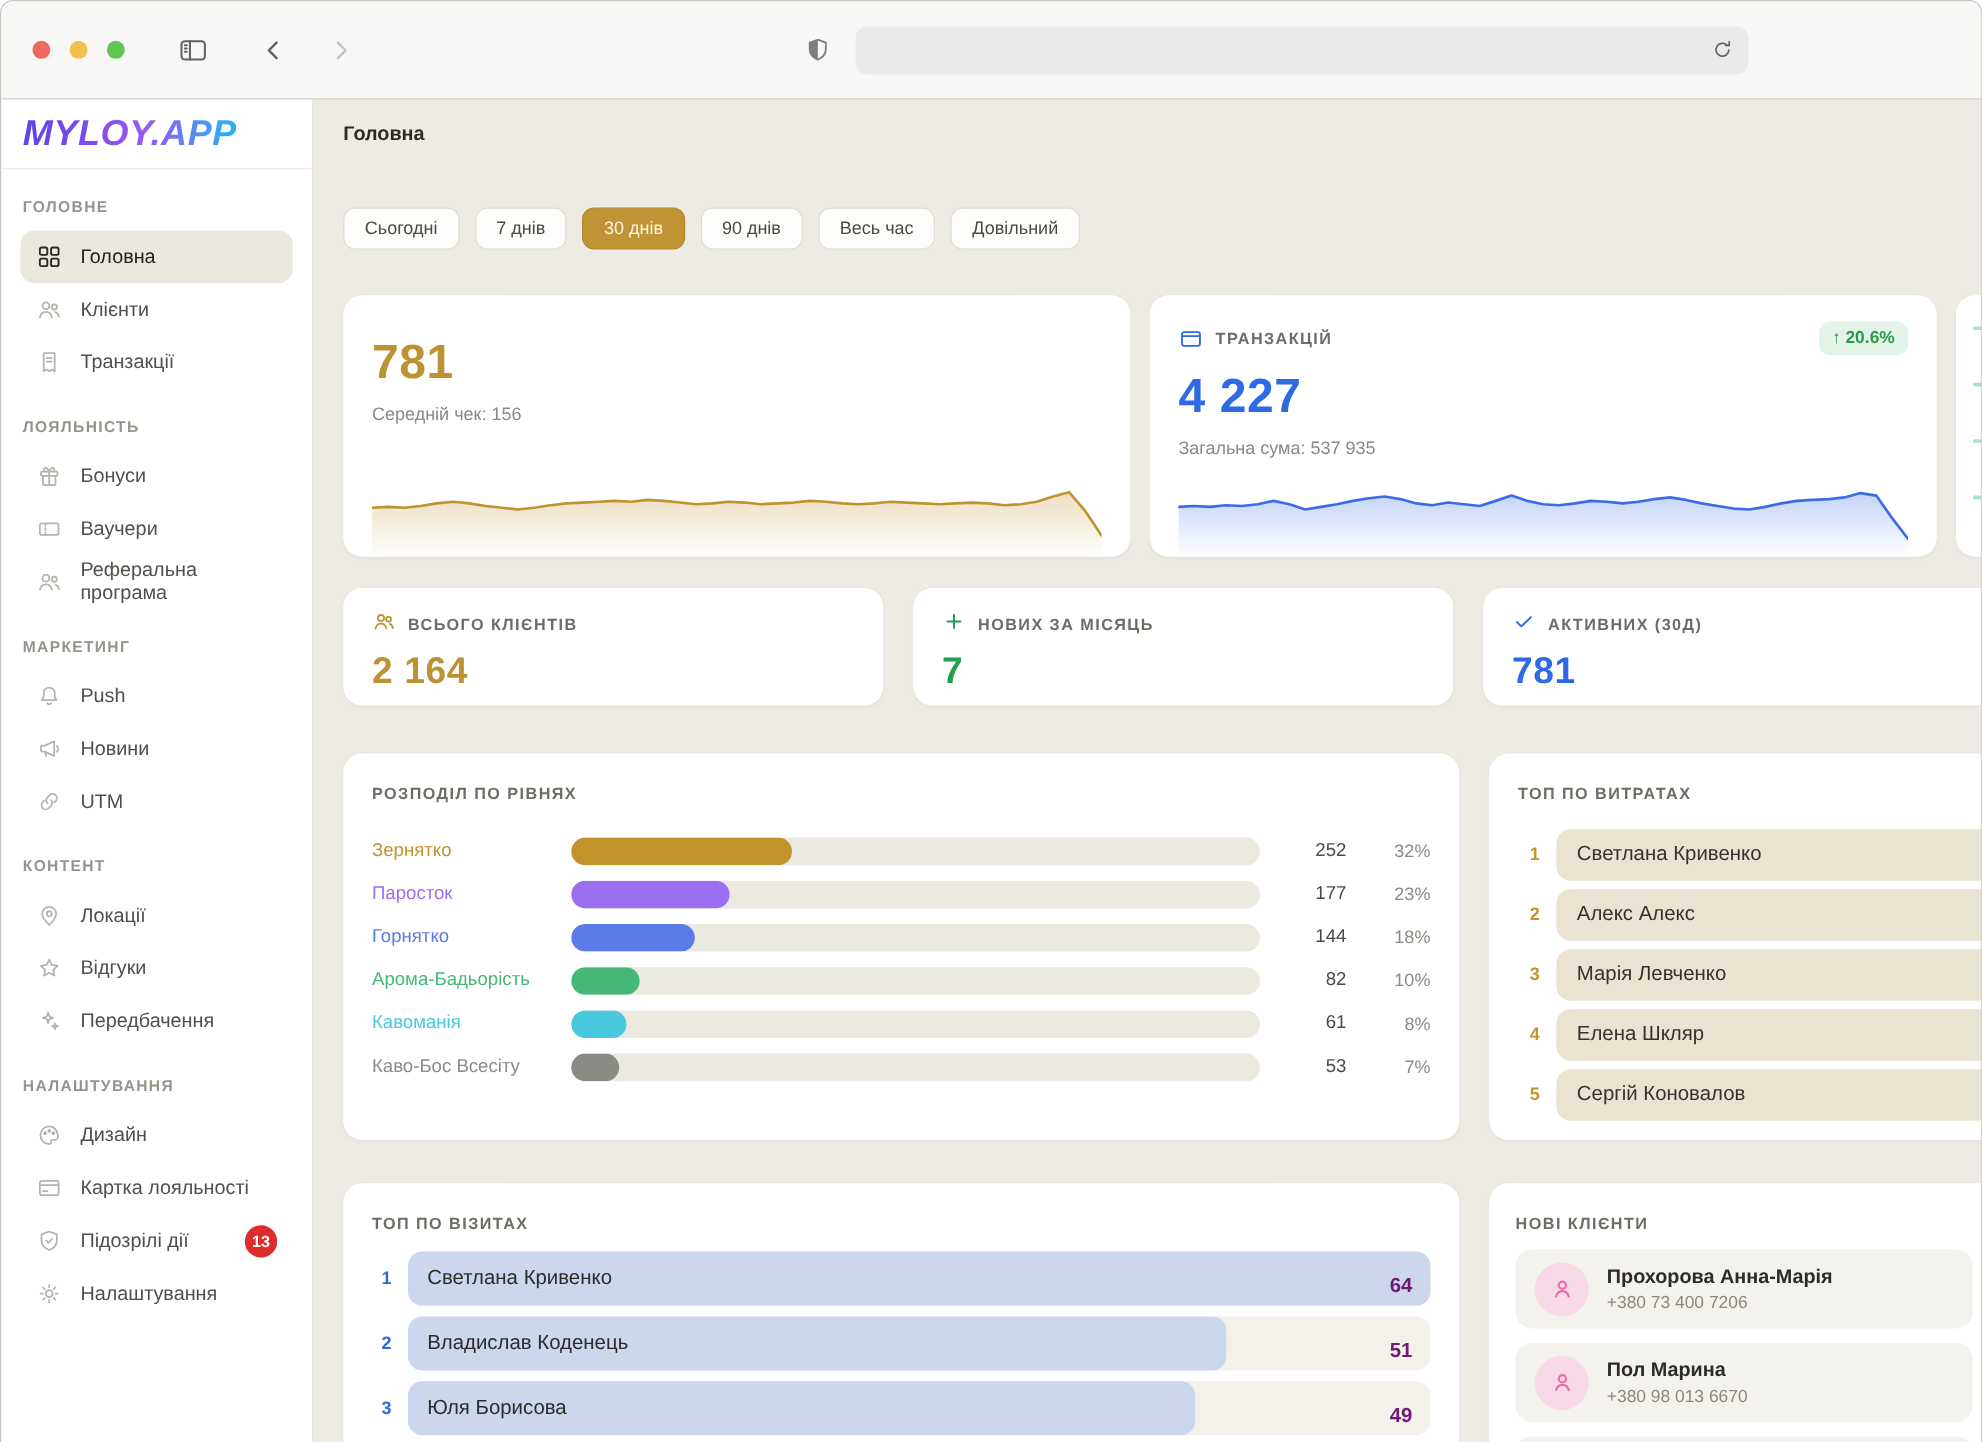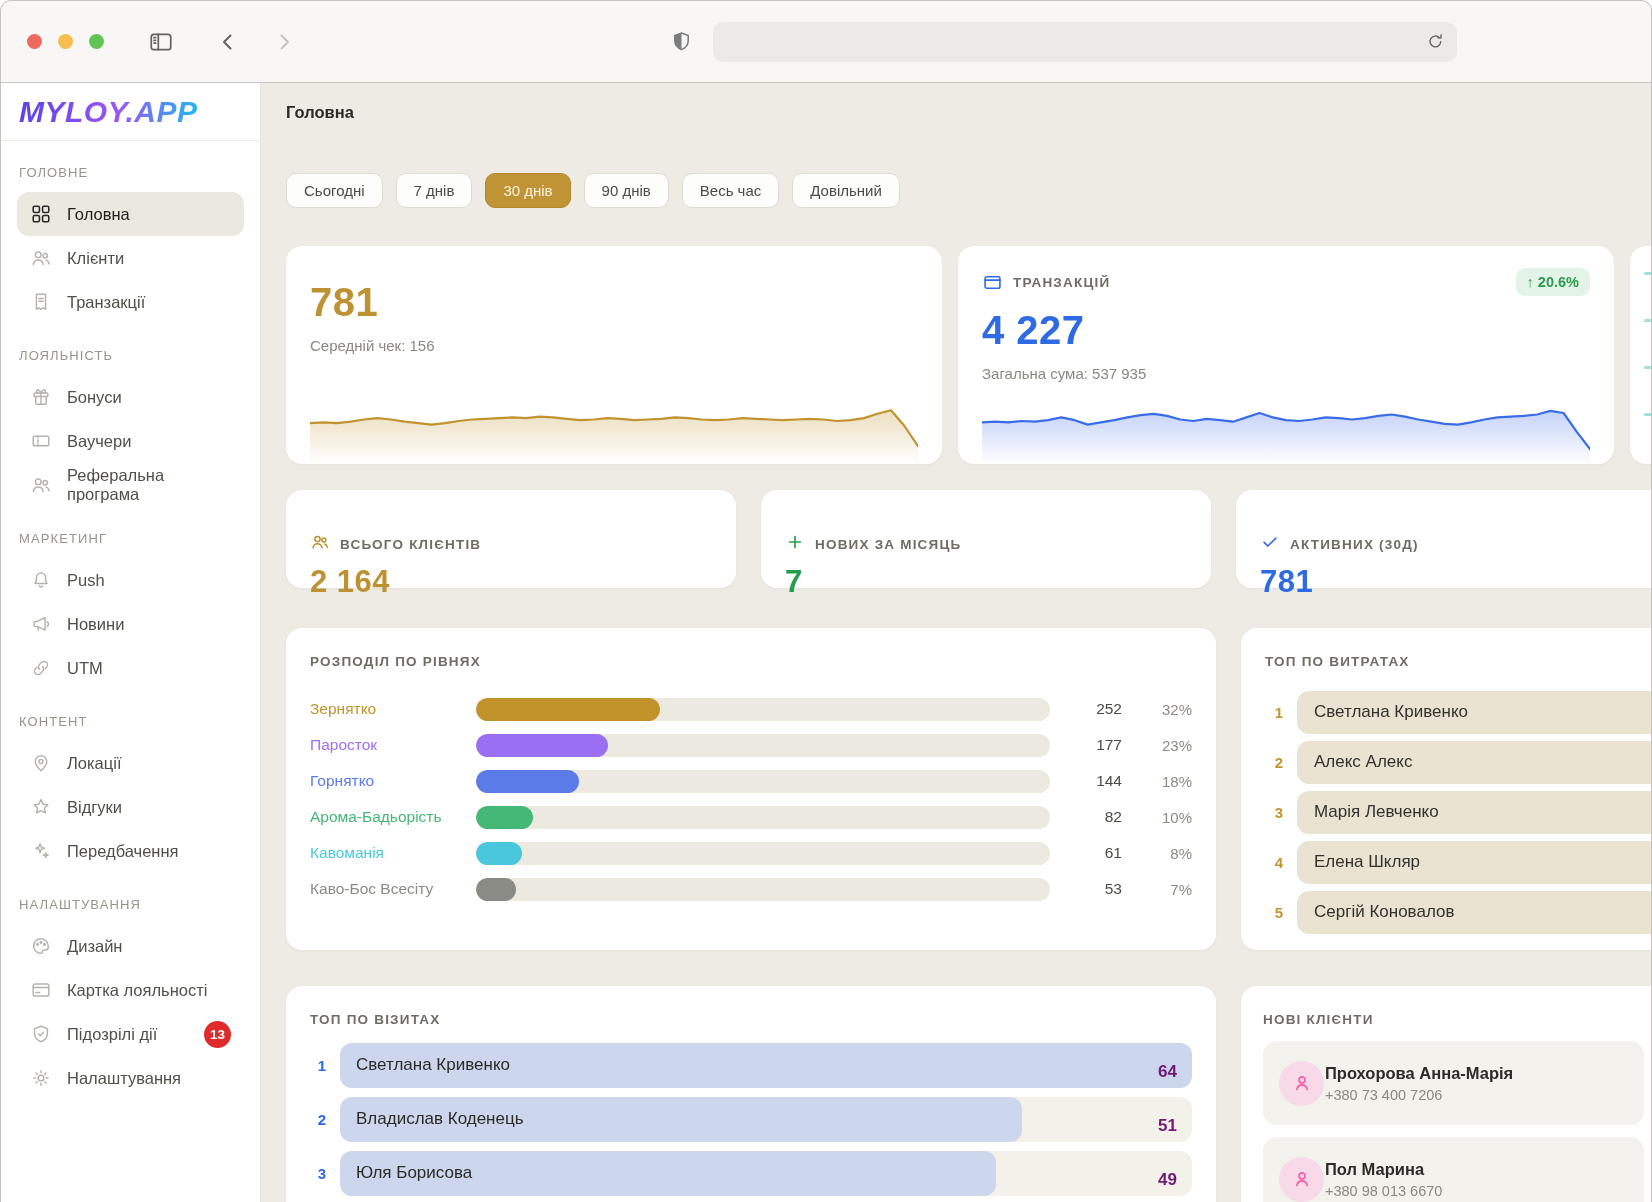--- a/index.html
+++ b/index.html
@@ -29,21 +29,21 @@
   
   .app { display:flex; height:1119px; }
   .sidebar { width:260px; background:#fff; border-right:1px solid #e5e3dc; flex:none;
     display:flex; flex-direction:column; }
   .logo-box { height:58px; display:flex; align-items:center; padding:0 18px;
     border-bottom:1px solid #eceae4; }
   .logo { font-size:30px; font-weight:bold; letter-spacing:.5px;
     background:linear-gradient(90deg,#5b43e8 0%,#9a55f2 55%,#23b6f2 100%);
     -webkit-background-clip:text; background-clip:text; color:transparent;font-style:italic; }
   .nav { padding:18px 16px; }
-  .nav-section-label { font-size:13px; font-weight:normal; letter-spacing:1.1px;
+  .nav-section-label { font-size:13px; font-weight:bold; letter-spacing:1.1px;
     color:#97948b; margin:24px 2px 12px; }
   .nav-section-label:first-child { margin-top:6px; }
   .nav-item { height:44px; display:flex; align-items:center; gap:15px; padding:0 13px;
     border-radius:12px; color:#514f49; font-size:16.5px; cursor:default; }
   .nav-item .nicon { color:#b5b3ab; display:flex; }
   .nav-item.active { background:#ebe8e0; color:#23221e; }
   .nav-item.active .nicon { color:#2a2925; }
   .nav-badge { margin-left:auto; min-width:27px; height:27px; border-radius:14px;
     background:#df2b2b; color:#fff; font-size:13.5px; font-weight:bold;
     display:flex; align-items:center; justify-content:center; padding:0 6px; }
@@ -77,21 +77,21 @@
   .spark { margin-top:auto; width:100%; height:78px; display:block; }
   .stat-card.partial { flex:1; min-width:0; padding:26px 0 0 14px; }
   .partial-dash { width:9px; height:3px; border-radius:2px; background:#7fd2c8;
     margin-bottom:44px; opacity:.7; }
 
   
   .mini-row { display:flex; gap:25px; margin-bottom:40px; }
   .mini-card { height:98px; padding:18px 24px; flex:none; }
   .mini-card.c1, .mini-card.c2 { width:450px; }
   .mini-card.c3 { flex:1; min-width:0; }
-  .mini-head { display:flex; align-items:center; gap:10px;margin-top:24px; }
+  .mini-head { display:flex; align-items:center; gap:10px; }
   .mini-value { font-size:31px; font-weight:bold; margin-top:8px; letter-spacing:.5px; }
 
   .gold { color:#bd9232; } .blue { color:#2d6ae3; } .green { color:#21a04c; }
 
   
   .grid-row { display:flex; gap:25px; align-items:stretch; }
   .grid-row.mid { margin-bottom:36px; }
   .left-col { width:930px; flex:none; }
   .right-col { flex:1; min-width:0; }
 
@@ -120,22 +120,22 @@
   .visit-row { display:flex; align-items:center; height:52px; gap:6px; margin-bottom:2px; }
   .visit-rank { width:24px; text-align:center; font-size:15px; font-weight:bold; color:#2d6ae3; flex:none; }
   .visit-track { flex:1; height:45px; background:#f3f1e9; border-radius:12px; position:relative; }
   .visit-fill { position:absolute; left:0; top:0; bottom:0; background:#ccd6ec; border-radius:12px;
     display:flex; align-items:center; padding:0 16px; font-size:17px; color:#2c2b28; }
   .visit-value { position:absolute; right:15px; top:14px; bottom:0; display:flex; align-items:center;
     font-size:17px; font-weight:bold; color:#701a75; }
 
   .clients-card { padding:26px 22px; height:520px; overflow:hidden; }
   .client-rows { margin-top:14px; }
-  .client-row { background:#f4f2ec; border-radius:14px; height:84px; margin-bottom:12px;
-    display:flex; align-items:center; gap:1px; padding:12px 16px; }
+  .client-row { background:#f4f2ec; border-radius:14px; height:66px; margin-bottom:12px;
+    display:flex; align-items:center; gap:15px; padding:12px 16px; }
   .avatar { width:45px; height:45px; border-radius:50%; background:#f7d9e8; flex:none;
     display:flex; align-items:center; justify-content:center; color:#ef6aa8; }
   .client-name { font-size:16.5px; font-weight:bold; color:#2c2b27; }
   .client-phone { font-size:14.5px; color:#8a8880; margin-top:4px; }
 </style>
 </head>
 <body>
 
 <div class="window">
 

